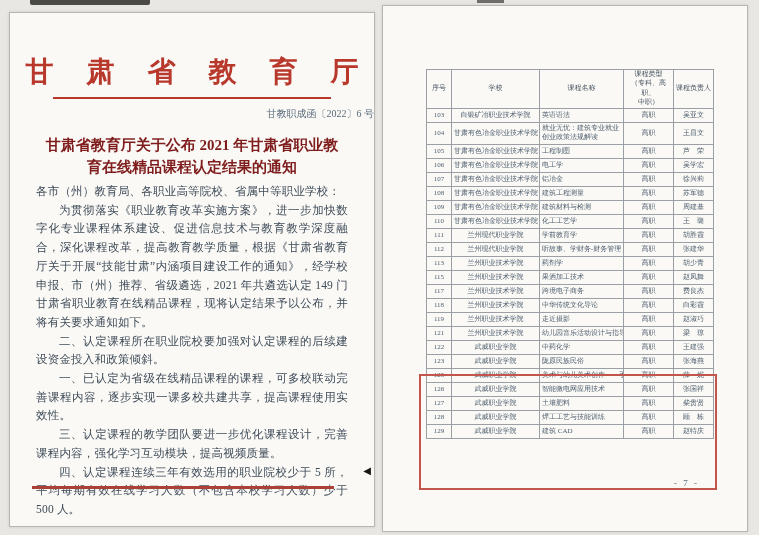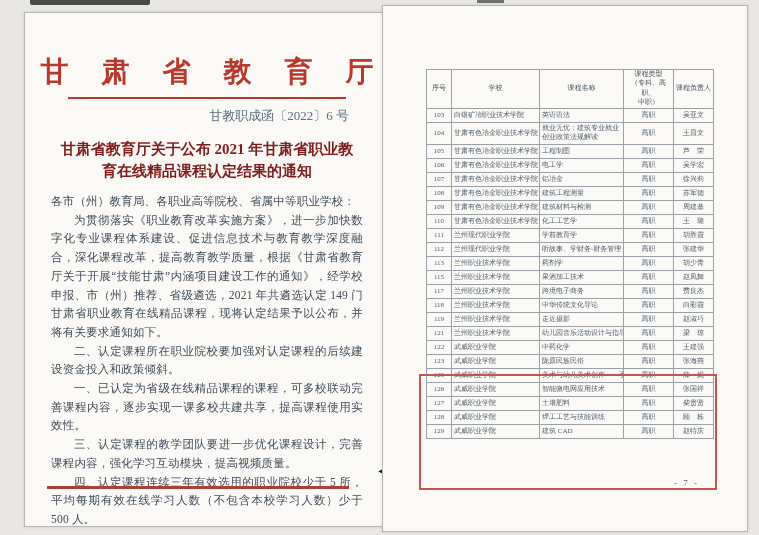--- a/index.html
+++ b/index.html
@@ -9,47 +9,47 @@
     --canvas-bg:#e8e7e4;
     --body-text:#3e4b58;
     --table-text:#4e5e6d;
     --table-border:#9aa0a6;
   }
   *{margin:0;padding:0;box-sizing:border-box;}
   body{background:#d9d8d6;font-family:"Liberation Serif","DejaVu Serif",serif;}
   .canvas{position:relative;width:759px;height:535px;background:var(--canvas-bg);overflow:hidden;}
 
   .page{position:absolute;background:var(--page-bg);border:1px solid #b7b6b3;box-shadow:0 0 3px rgba(0,0,0,.12);}
-  .page-left{left:24px;top:12px;width:366px;height:515px;}
+  .page-left{left:9px;top:12px;width:366px;height:515px;}
   .page-right{left:382px;top:5px;width:366px;height:527px;}
 
   
   .artifact{position:absolute;background:#4a4a47;}
   .artifact.a1{left:30px;top:0;width:120px;height:5px;border-radius:0 0 2px 2px;}
   .artifact.a2{left:477px;top:0;width:27px;height:3px;background:#6e6e6b;}
   .artifact.a3{left:733px;top:84px;width:15px;height:2px;background:#a6a6a2;transform:rotate(-40deg);}
 
   
   .letterhead{margin-top:40px;text-align:center;color:var(--accent-red);font-size:28px;font-weight:bold;letter-spacing:13px;text-indent:13px;white-space:nowrap;}
   .red-rule{width:278px;height:2px;background:var(--accent-red);margin:6px auto 0;}
-  .doc-number{margin-top:8px;padding-right:40px;text-align:right;font-size:13px;color:#5a6b7b;}
+  .doc-number{margin-top:8px;text-align:right;font-size:10px;color:#5a6b7b;}
   .doc-title{margin-top:13px;text-align:center;font-size:15px;font-weight:bold;color:#7f1d1d;line-height:22px;}
-  .body-text{margin:10px 26px 0;font-size:11.5px;color:var(--body-text);line-height:18.7px;text-align:justify;letter-spacing:.2px;}
+  .body-text{margin:4px 26px 0;font-size:11.5px;color:var(--body-text);line-height:18.7px;text-align:justify;letter-spacing:.2px;}
   .body-text p.indent{text-indent:2em;}
   .double-rule{position:absolute;left:22px;top:473px;width:302px;height:3px;border-top:2px solid #ad4036;border-bottom:1px solid #ad4036;}
   .tri-marker{position:absolute;right:3px;top:452px;font-size:10px;color:#161616;font-family:"DejaVu Sans",sans-serif;}
 
   
   table.courses{position:absolute;left:43px;top:63px;width:287px;border-collapse:collapse;table-layout:fixed;font-size:7px;color:var(--table-text);}
   table.courses th,table.courses td{border:1px solid var(--table-border);font-weight:normal;padding:0 2px;line-height:1.35;overflow:hidden;}
   table.courses th{height:33px;text-align:center;white-space:pre-line;color:#45525e;}
   table.courses td{height:14px;white-space:nowrap;}
   table.courses tr.tall td{height:22px;}
   td.c0{text-align:center;}
-  td.c1{text-align:left;padding-left:3px;}
+  td.c1{text-align:center;padding-left:3px;}
   td.c2{text-align:left;padding-left:3px;}
   td.c2.wrap{white-space:normal;}
   td.c3{text-align:center;}
   td.c4{text-align:center;}
   .w0{width:25px;}.w1{width:88px;}.w2{width:84px;}.w3{width:50px;}.w4{width:40px;}
 
   .highlight-box{position:absolute;left:36px;top:368px;width:298px;height:116px;border:2px solid var(--highlight-red);pointer-events:none;}
   .page-number{position:absolute;right:48px;top:472px;font-size:9px;color:#5a6b7b;letter-spacing:2px;}
 </style>
 </head>

